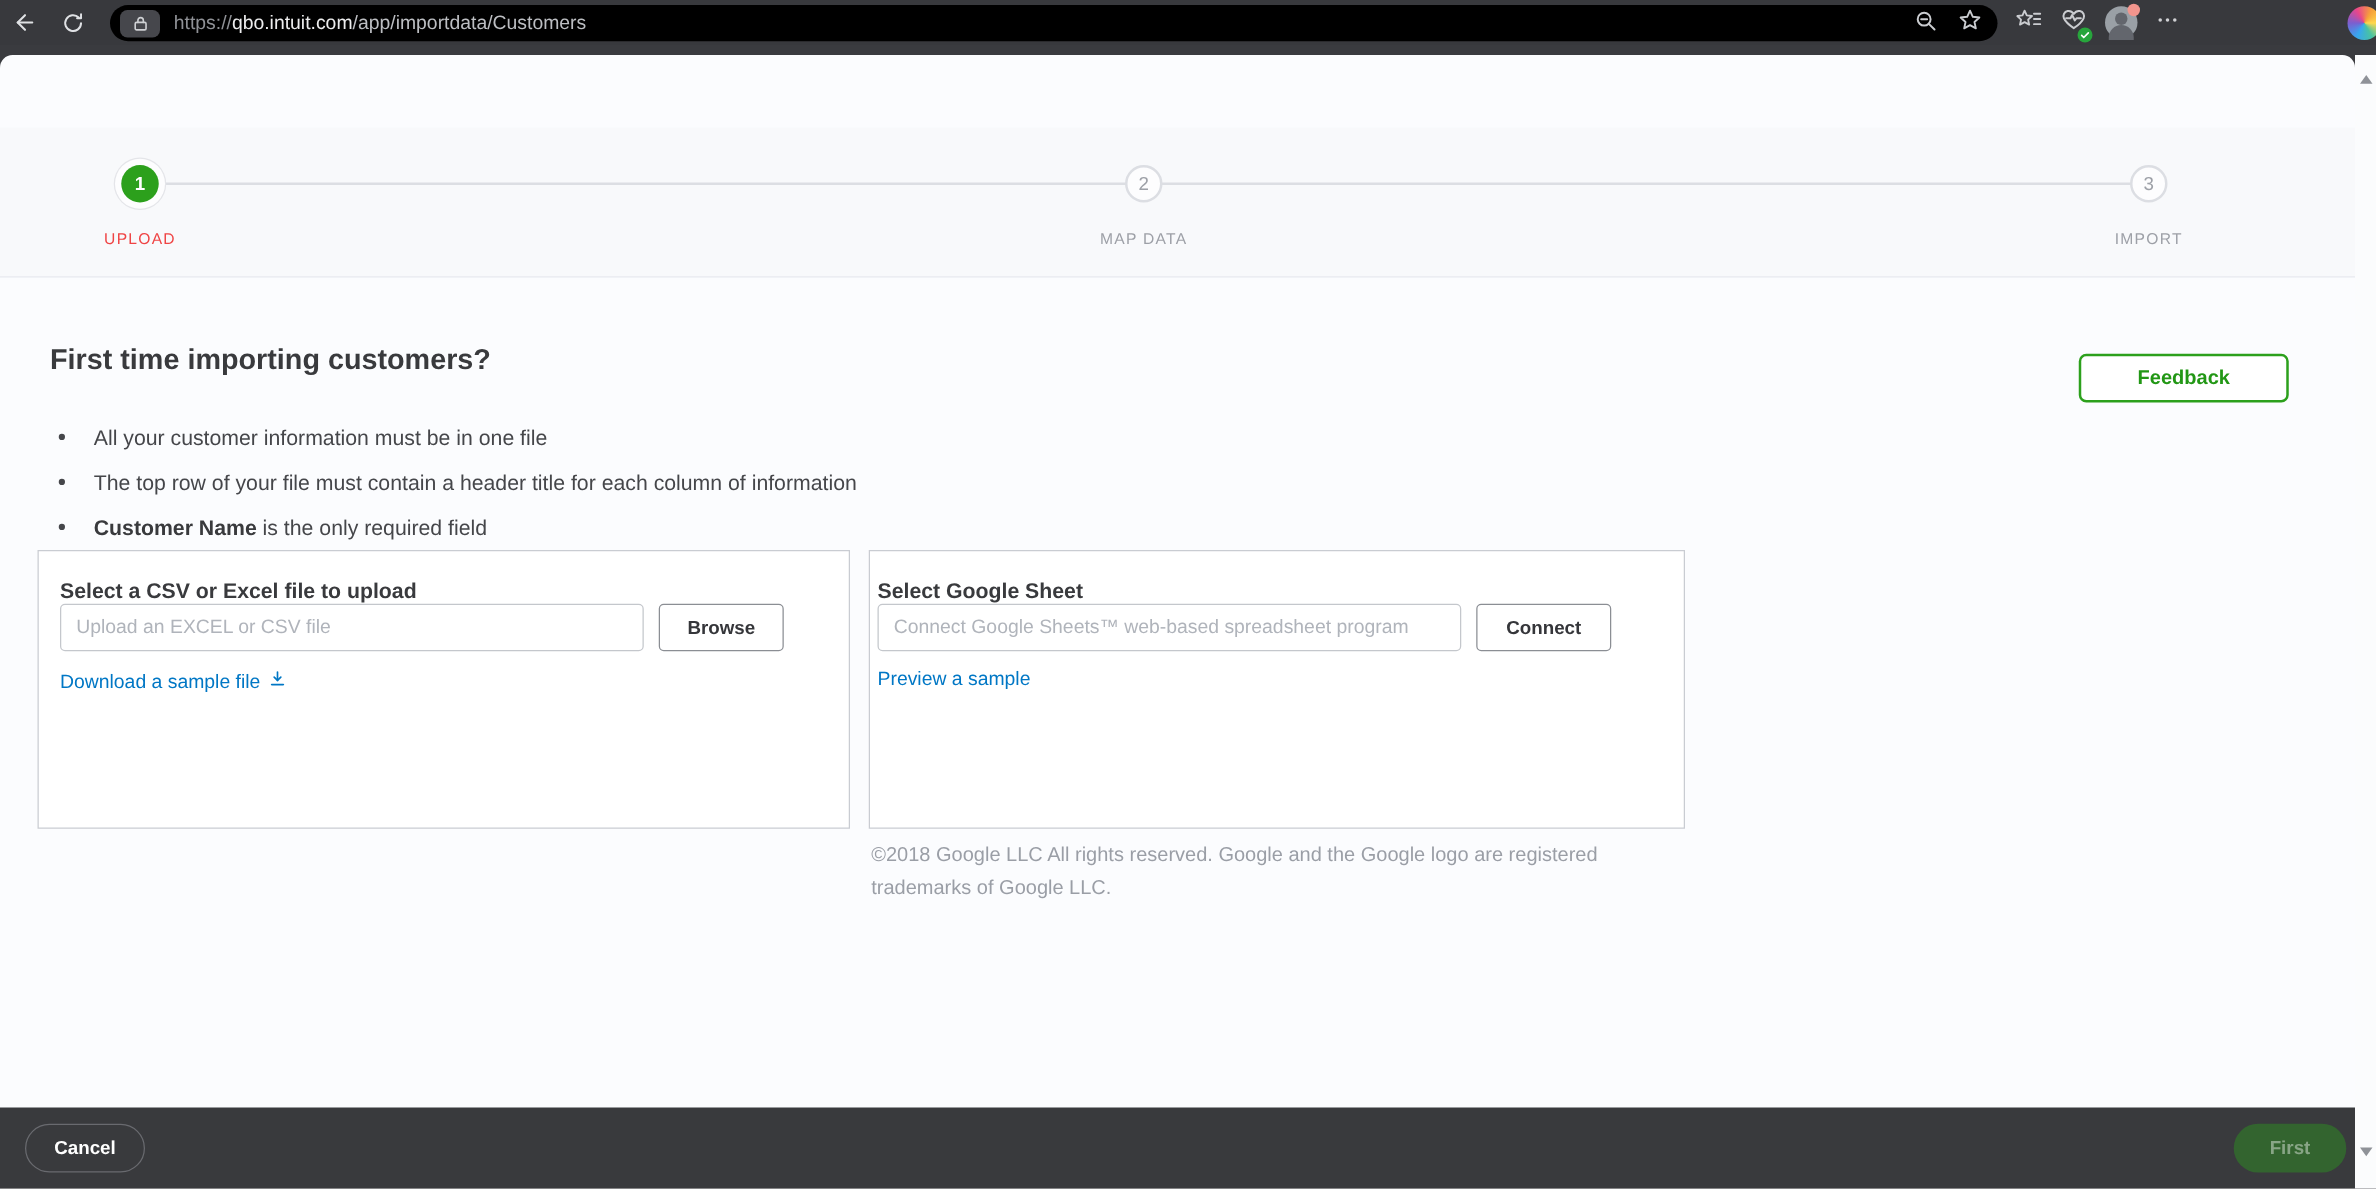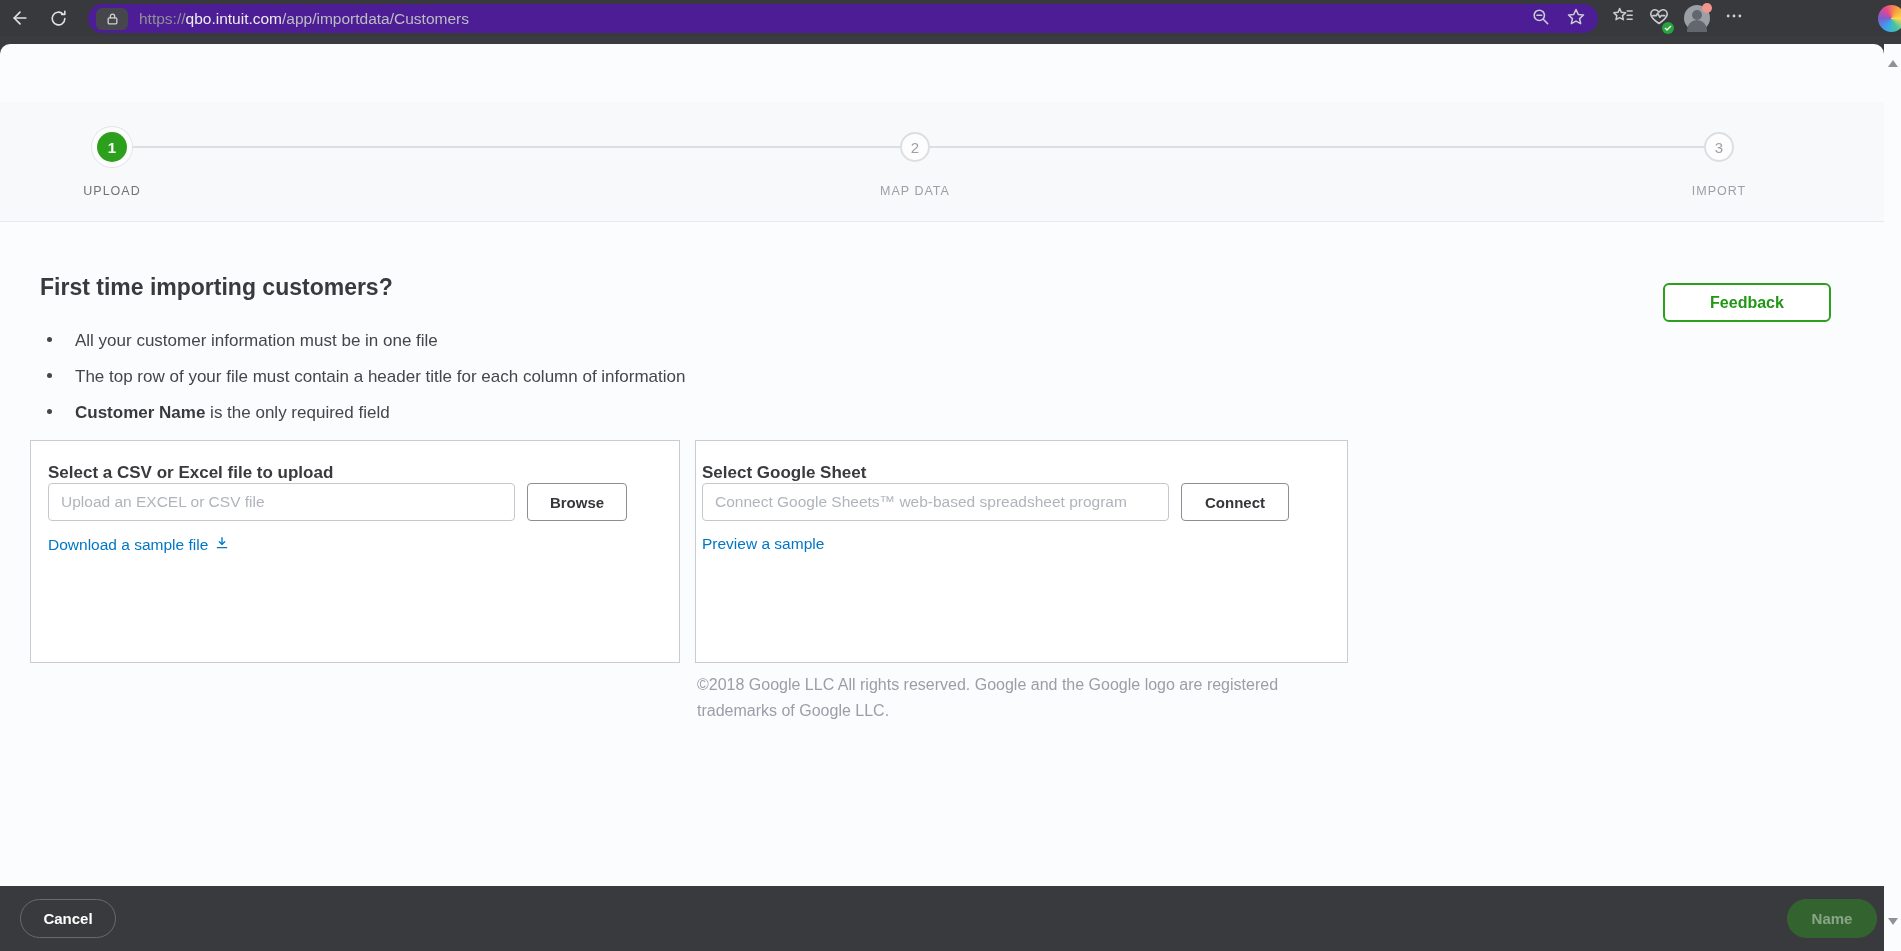--- a/index.html
+++ b/index.html
@@ -6,21 +6,21 @@
   html,body { width:1901px; height:951px; }
   body {
     font-family: "Liberation Sans", sans-serif;
     background:#3a3b3f;
     position:relative;
     overflow:hidden;
   }
   
   .chrome { position:absolute; left:0; top:0; width:1901px; height:36px; background:#38393d; }
   .chrome .icon-btn { position:absolute; top:6px; width:24px; height:24px; display:flex; align-items:center; justify-content:center; }
-  .addr-pill { position:absolute; left:88px; top:4px; width:1510px; height:29px; background:#4c1d95; border-radius:15px; display:flex; align-items:center; padding:0 12px 0 8px; }
+  .addr-pill { position:absolute; left:88px; top:4px; width:1510px; height:29px; background:#000000; border-radius:15px; display:flex; align-items:center; padding:0 12px 0 8px;text-decoration:underline; }
   .lock-chip { width:32px; height:22px; background:#46474c; border-radius:6px; display:flex; align-items:center; justify-content:center; flex:0 0 auto; }
   .url { margin-left:11px; font-size:15.5px; white-space:nowrap; flex:1 1 auto; overflow:hidden; }
   .url .scheme { color:#8f9196; }
   .url .domain { color:#ededee; }
   .url .path   { color:#bcbec2; }
   .pill-icons { display:flex; align-items:center; gap:16px; flex:0 0 auto; }
   .chrome-right { position:absolute; top:0; height:36px; display:flex; align-items:center; }
   .avatar { width:26px; height:26px; border-radius:50%; background:#9aa0a6; position:relative; overflow:visible; }
   .avatar .head { position:absolute; left:8px; top:5px; width:10px; height:10px; border-radius:50%; background:#63666d; }
   .avatar .body { position:absolute; left:3px; top:15px; width:20px; height:12px; border-radius:10px 10px 0 0; background:#63666d; }
@@ -34,25 +34,25 @@
   .help-circle { width:21px; height:21px; border-radius:50%; border:2px solid #60636a; color:#60636a; font-size:14px; font-weight:700; display:flex; align-items:center; justify-content:center; }
   .help-label { font-size:16.5px; color:#67696f; }
   .close-btn { position:absolute; left:1845px; top:0; height:58px; width:34px; display:flex; align-items:center; justify-content:center; cursor:pointer; }
   
   .band-stepper { position:absolute; left:0; top:58px; width:100%; height:120px; background:#f8f9fb; border-bottom:1px solid #e7e9ef; }
   .connector { position:absolute; top:44px; height:2px; background:#dcdee3; }
   .step-circle { position:absolute; top:30px; width:30px; height:30px; border-radius:50%; display:flex; align-items:center; justify-content:center; font-size:15px; }
   .step-circle.active { background:#2ca01c; color:#fff; font-weight:600; box-shadow:0 0 0 5px #fdfdfe, 0 0 0 6px #e4e5e9; }
   .step-circle.upcoming { background:#fdfdfe; border:2px solid #dcdee3; color:#9da0a7; }
   .step-label { position:absolute; top:82px; width:160px; text-align:center; font-size:12.5px; letter-spacing:1px; color:#9da0a7; }
-  .step-label.active { color:#737373; }
+  .step-label.active { color:#ef4444; }
   
   .heading { position:absolute; left:40px; top:230px; font-size:23px; font-weight:700; color:#393a3d; }
   .feedback-btn { position:absolute; left:1663px; top:239px; width:168px; height:39px; border:2px solid #2ca01c; border-radius:6px; background:#fff; color:#229715; font-size:16px; font-weight:700; cursor:pointer; }
-  .bullets { position:absolute; left:47px; top:287px; }
+  .bullets { position:absolute; left:47px; top:297px; }
   .bullet-row { display:flex; align-items:baseline; margin-bottom:17px; font-size:17px; color:#45464a; line-height:19px; }
   .bullet-dot { width:5px; height:5px; border-radius:50%; background:#45464a; margin-right:23px; position:relative; top:-4px; flex:0 0 auto; }
   .b-bold { font-weight:700; color:#393a3d; }
   .panel { position:absolute; top:396px; height:223px; background:#fff; border:1px solid #c9ccd2; padding:22px 16px 0 17px; }
   .panel.left { left:30px; width:650px; }
   .panel.right { left:695px; width:653px; padding-left:6px; }
   .panel-title { font-size:17px; font-weight:700; color:#393a3d; }
   .panel-row { display:flex; align-items:flex-start; }
   .panel-input { width:467px; height:38px; border:1px solid #c4c7cc; border-radius:4px; padding:0 12px; font-size:15.5px; font-family:"Liberation Sans",sans-serif; color:#393a3d; background:#fff; outline:none; }
   .panel-input::placeholder { color:#b0b4bb; }
@@ -215,20 +215,20 @@
     </div>
     <div class="panel-link">
       <span>Preview a sample</span>
     </div>
   </div>
 
   <div class="copyright">©2018 Google LLC All rights reserved. Google and the Google logo are registered trademarks of Google LLC.</div>
 
   <div class="footer">
     <button class="cancel-btn">Cancel</button>
-    <button class="next-btn" disabled="">Name</button>
+    <button class="next-btn" disabled="">First</button>
   </div>
 </div>
 
 <div class="scrollbar">
   <div class="sb-arrow sb-up"></div>
   <div class="sb-arrow sb-down"></div>
 </div>
 
 </body></html>

